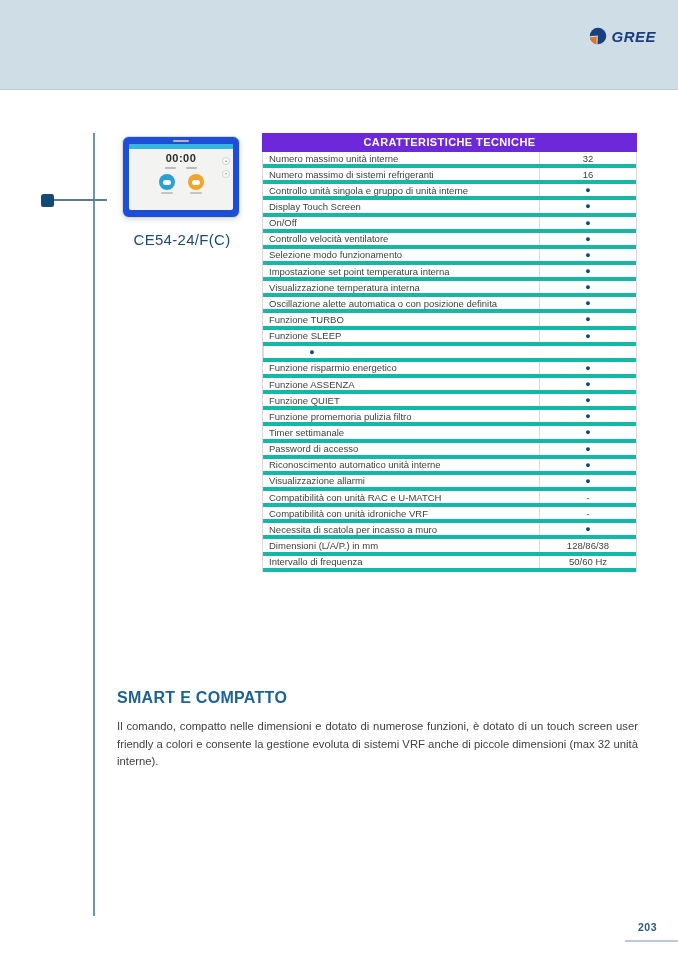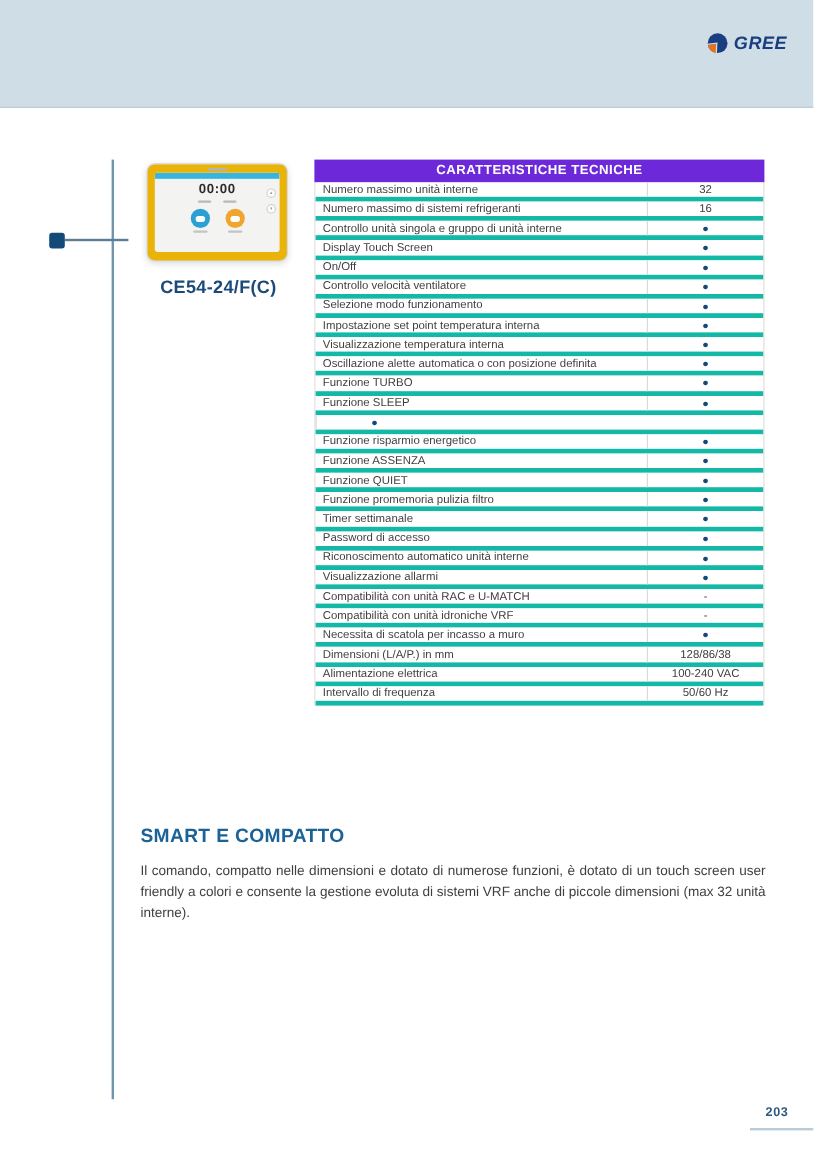--- a/index.html
+++ b/index.html
@@ -34,21 +34,21 @@
     background:#134a77; border-radius:2.5px;
   }
   .marker-line {
     position:absolute; left:54px; top:199px; width:53px; height:2px;
     background:#5d7d95;
   }
 
   
   .device {
     position:absolute; left:122px; top:136px; width:118px; height:82px;
-    background:#eab308; border:1px solid #d9d9d9; border-radius:7px;
+    background:#1d4ed8; border:1px solid #d9d9d9; border-radius:7px;
     box-shadow:0 2px 5px rgba(60,70,80,0.18);
   }
   .device-brand-mark {
     position:absolute; left:50%; top:3px; transform:translateX(-50%);
     width:16px; height:2px; background:#b4b4b4; border-radius:1px;
   }
   .device-screen {
     position:absolute; left:6px; right:6px; top:7px; bottom:7px;
     background:#f3f3f1; border-radius:2px; overflow:hidden;
   }
@@ -76,21 +76,21 @@
   .side-btn {
     position:absolute; right:3px; width:8px; height:8px; border-radius:50%;
     background:#fdfdfd; border:1px solid #d2d2d2;
     font-size:4px; color:#9a9a9a; text-align:center; line-height:6px;
   }
   .side-btn.up { top:13px; }
   .side-btn.down { top:26px; }
 
   .model-label {
     position:absolute; left:112px; top:231px; width:140px;
-    text-align:center; font-size:15px; font-weight:bold;
+    text-align:center; font-size:15px; font-weight:normal;
     color:#1c4a78; letter-spacing:0.3px;
   }
 
   
   .spec-table { position:absolute; left:262px; top:133px; width:375px; }
   .spec-header {
     height:19px; line-height:19px; background:#6d28d9; color:#ffffff;
     font-size:11px; font-weight:bold; text-align:center; letter-spacing:0.4px;
   }
   .spec-rows { border-left:1px solid #dadada; border-right:1px solid #dadada; }
@@ -278,24 +278,20 @@
         </div>
         <div class="spec-row">
           <div class="spec-cell-label">Necessita di scatola per incasso a muro</div>
           <div class="spec-cell-value dot">●</div>
         </div>
         <div class="spec-row">
           <div class="spec-cell-label">Dimensioni (L/A/P.) in mm</div>
           <div class="spec-cell-value">128/86/38</div>
         </div>
         <div class="spec-row">
-          <div class="spec-cell-label">Alimentazione elettrica</div>
-          <div class="spec-cell-value">100-240 VAC</div>
-        </div>
-        <div class="spec-row">
           <div class="spec-cell-label">Intervallo di frequenza</div>
           <div class="spec-cell-value">50/60 Hz</div>
         </div>
       </div>
   </section>
 
   <section class="description">
     <h2>SMART E COMPATTO</h2>
     <p>Il comando, compatto nelle dimensioni e dotato di numerose funzioni, è dotato di un touch screen user friendly a colori e consente la gestione evoluta di sistemi VRF anche di piccole dimensioni (max 32 unità interne).</p>
   </section>

